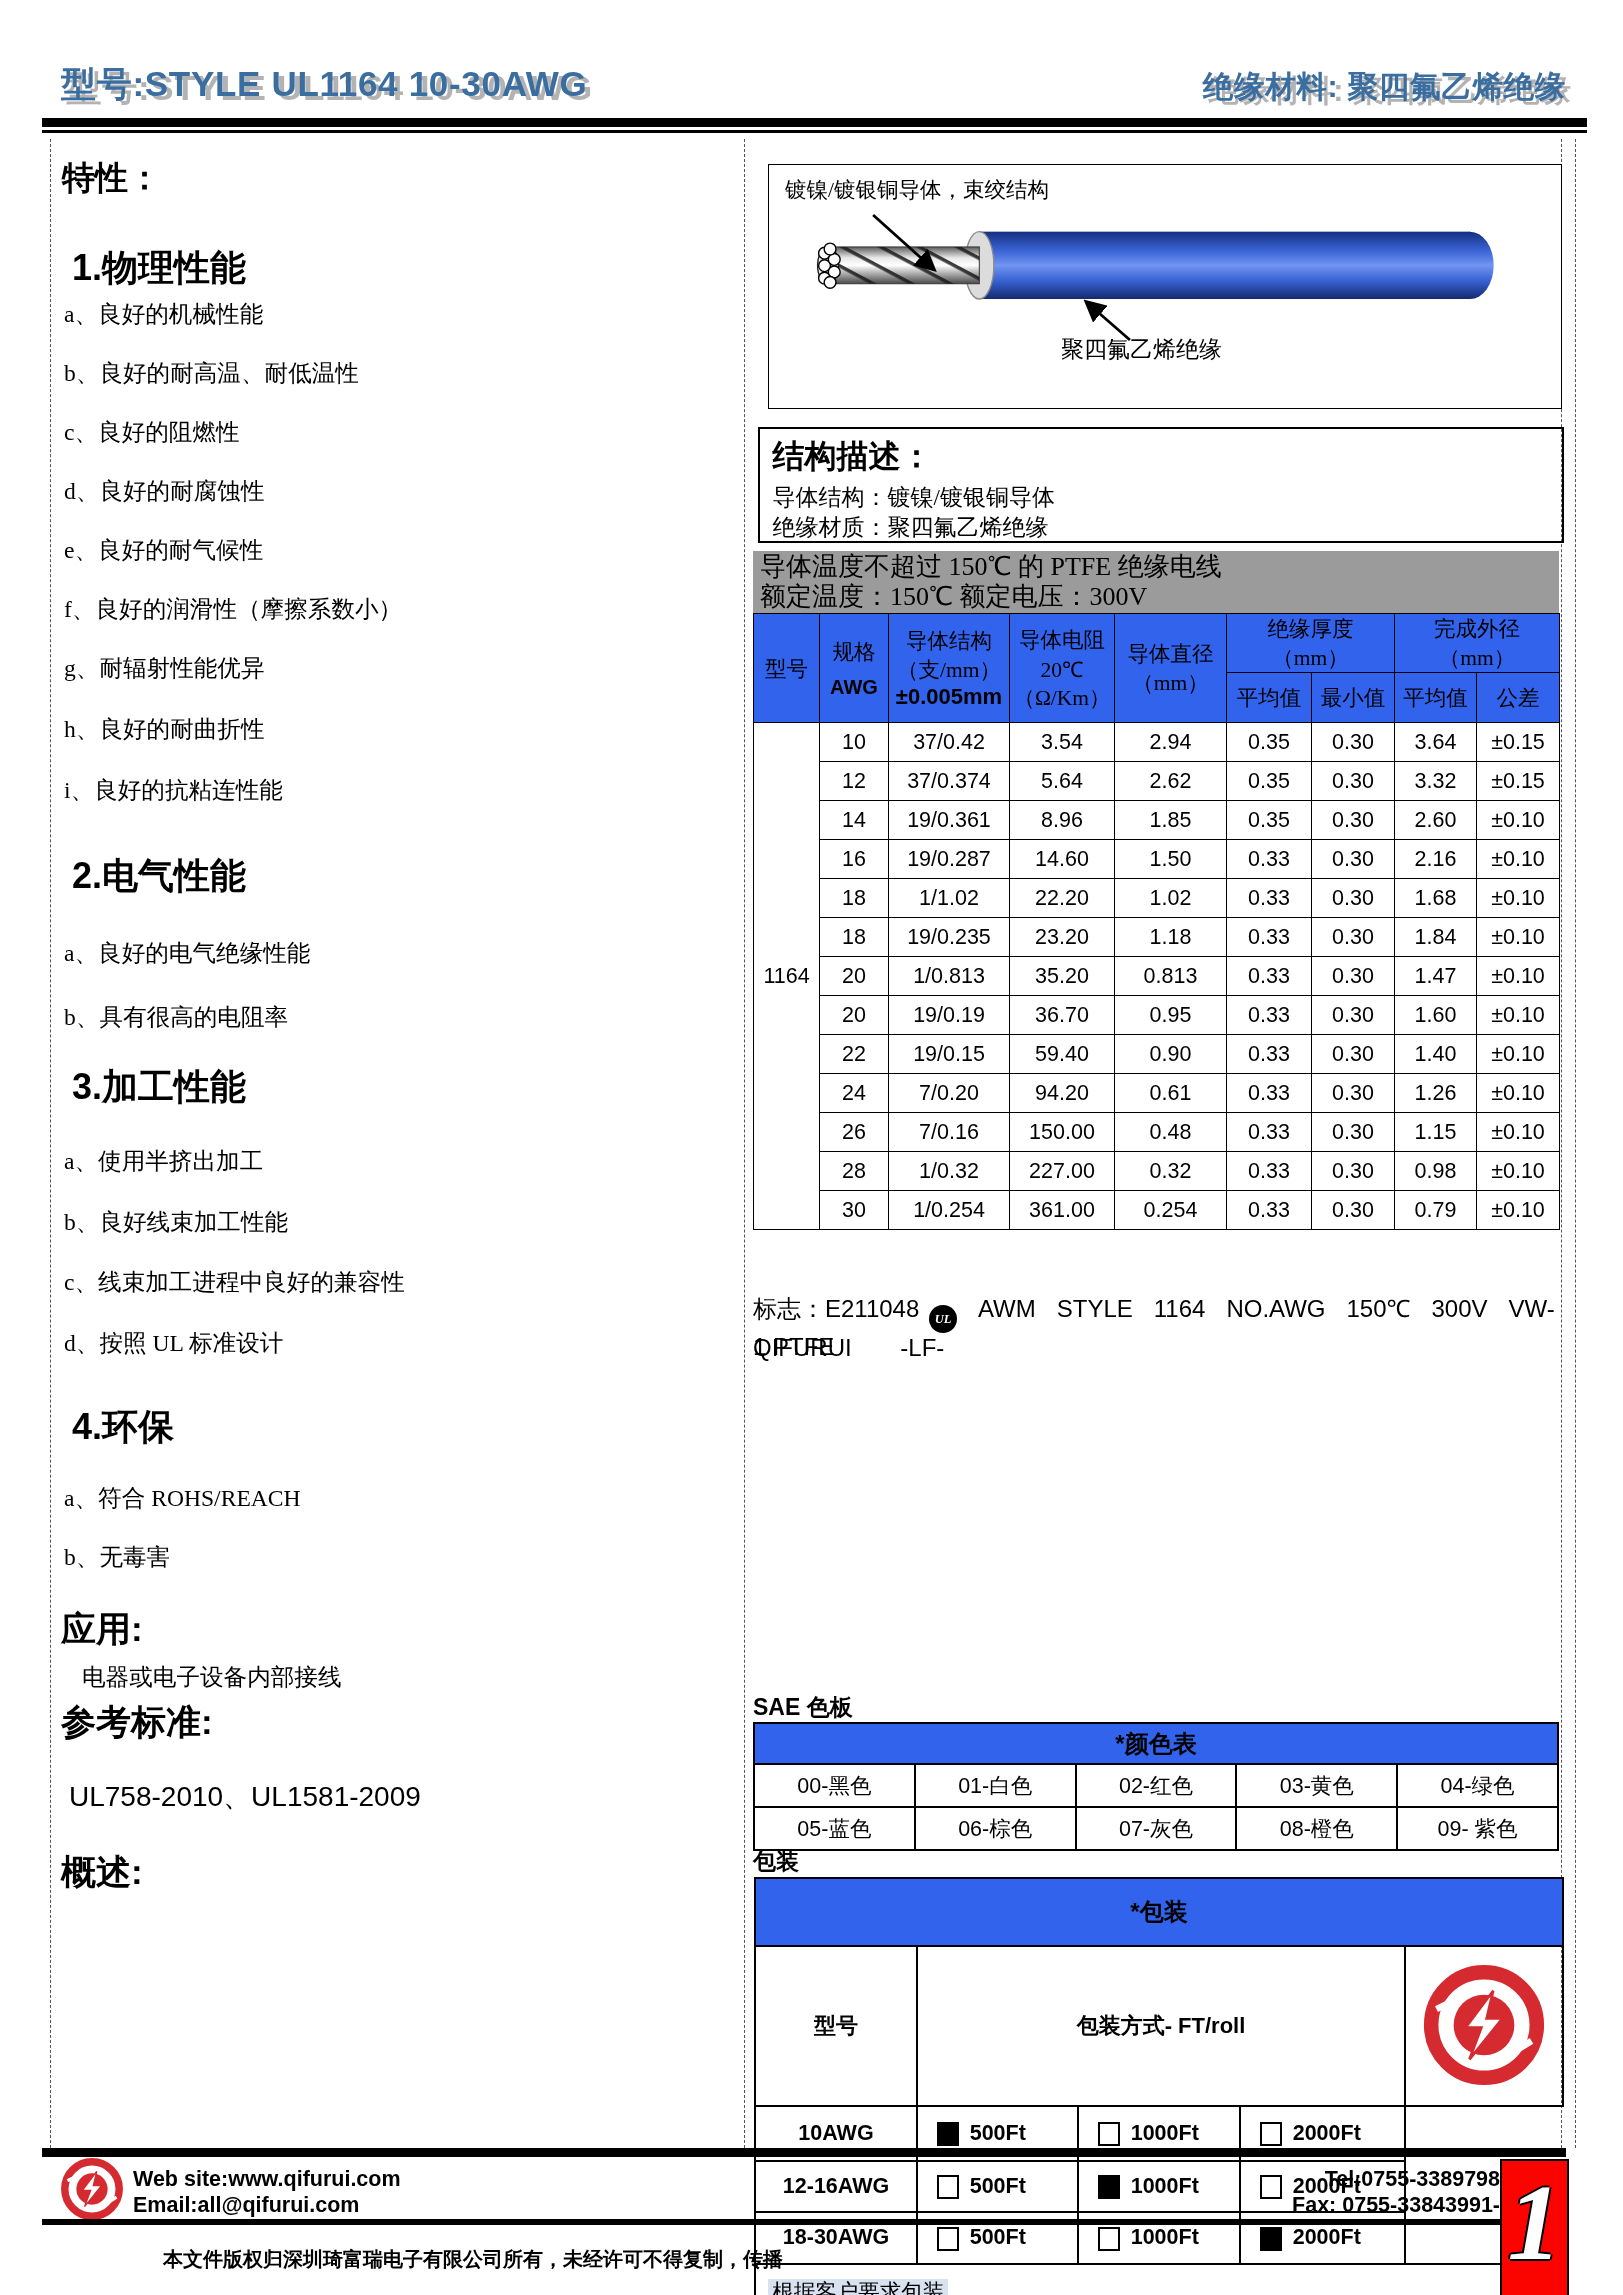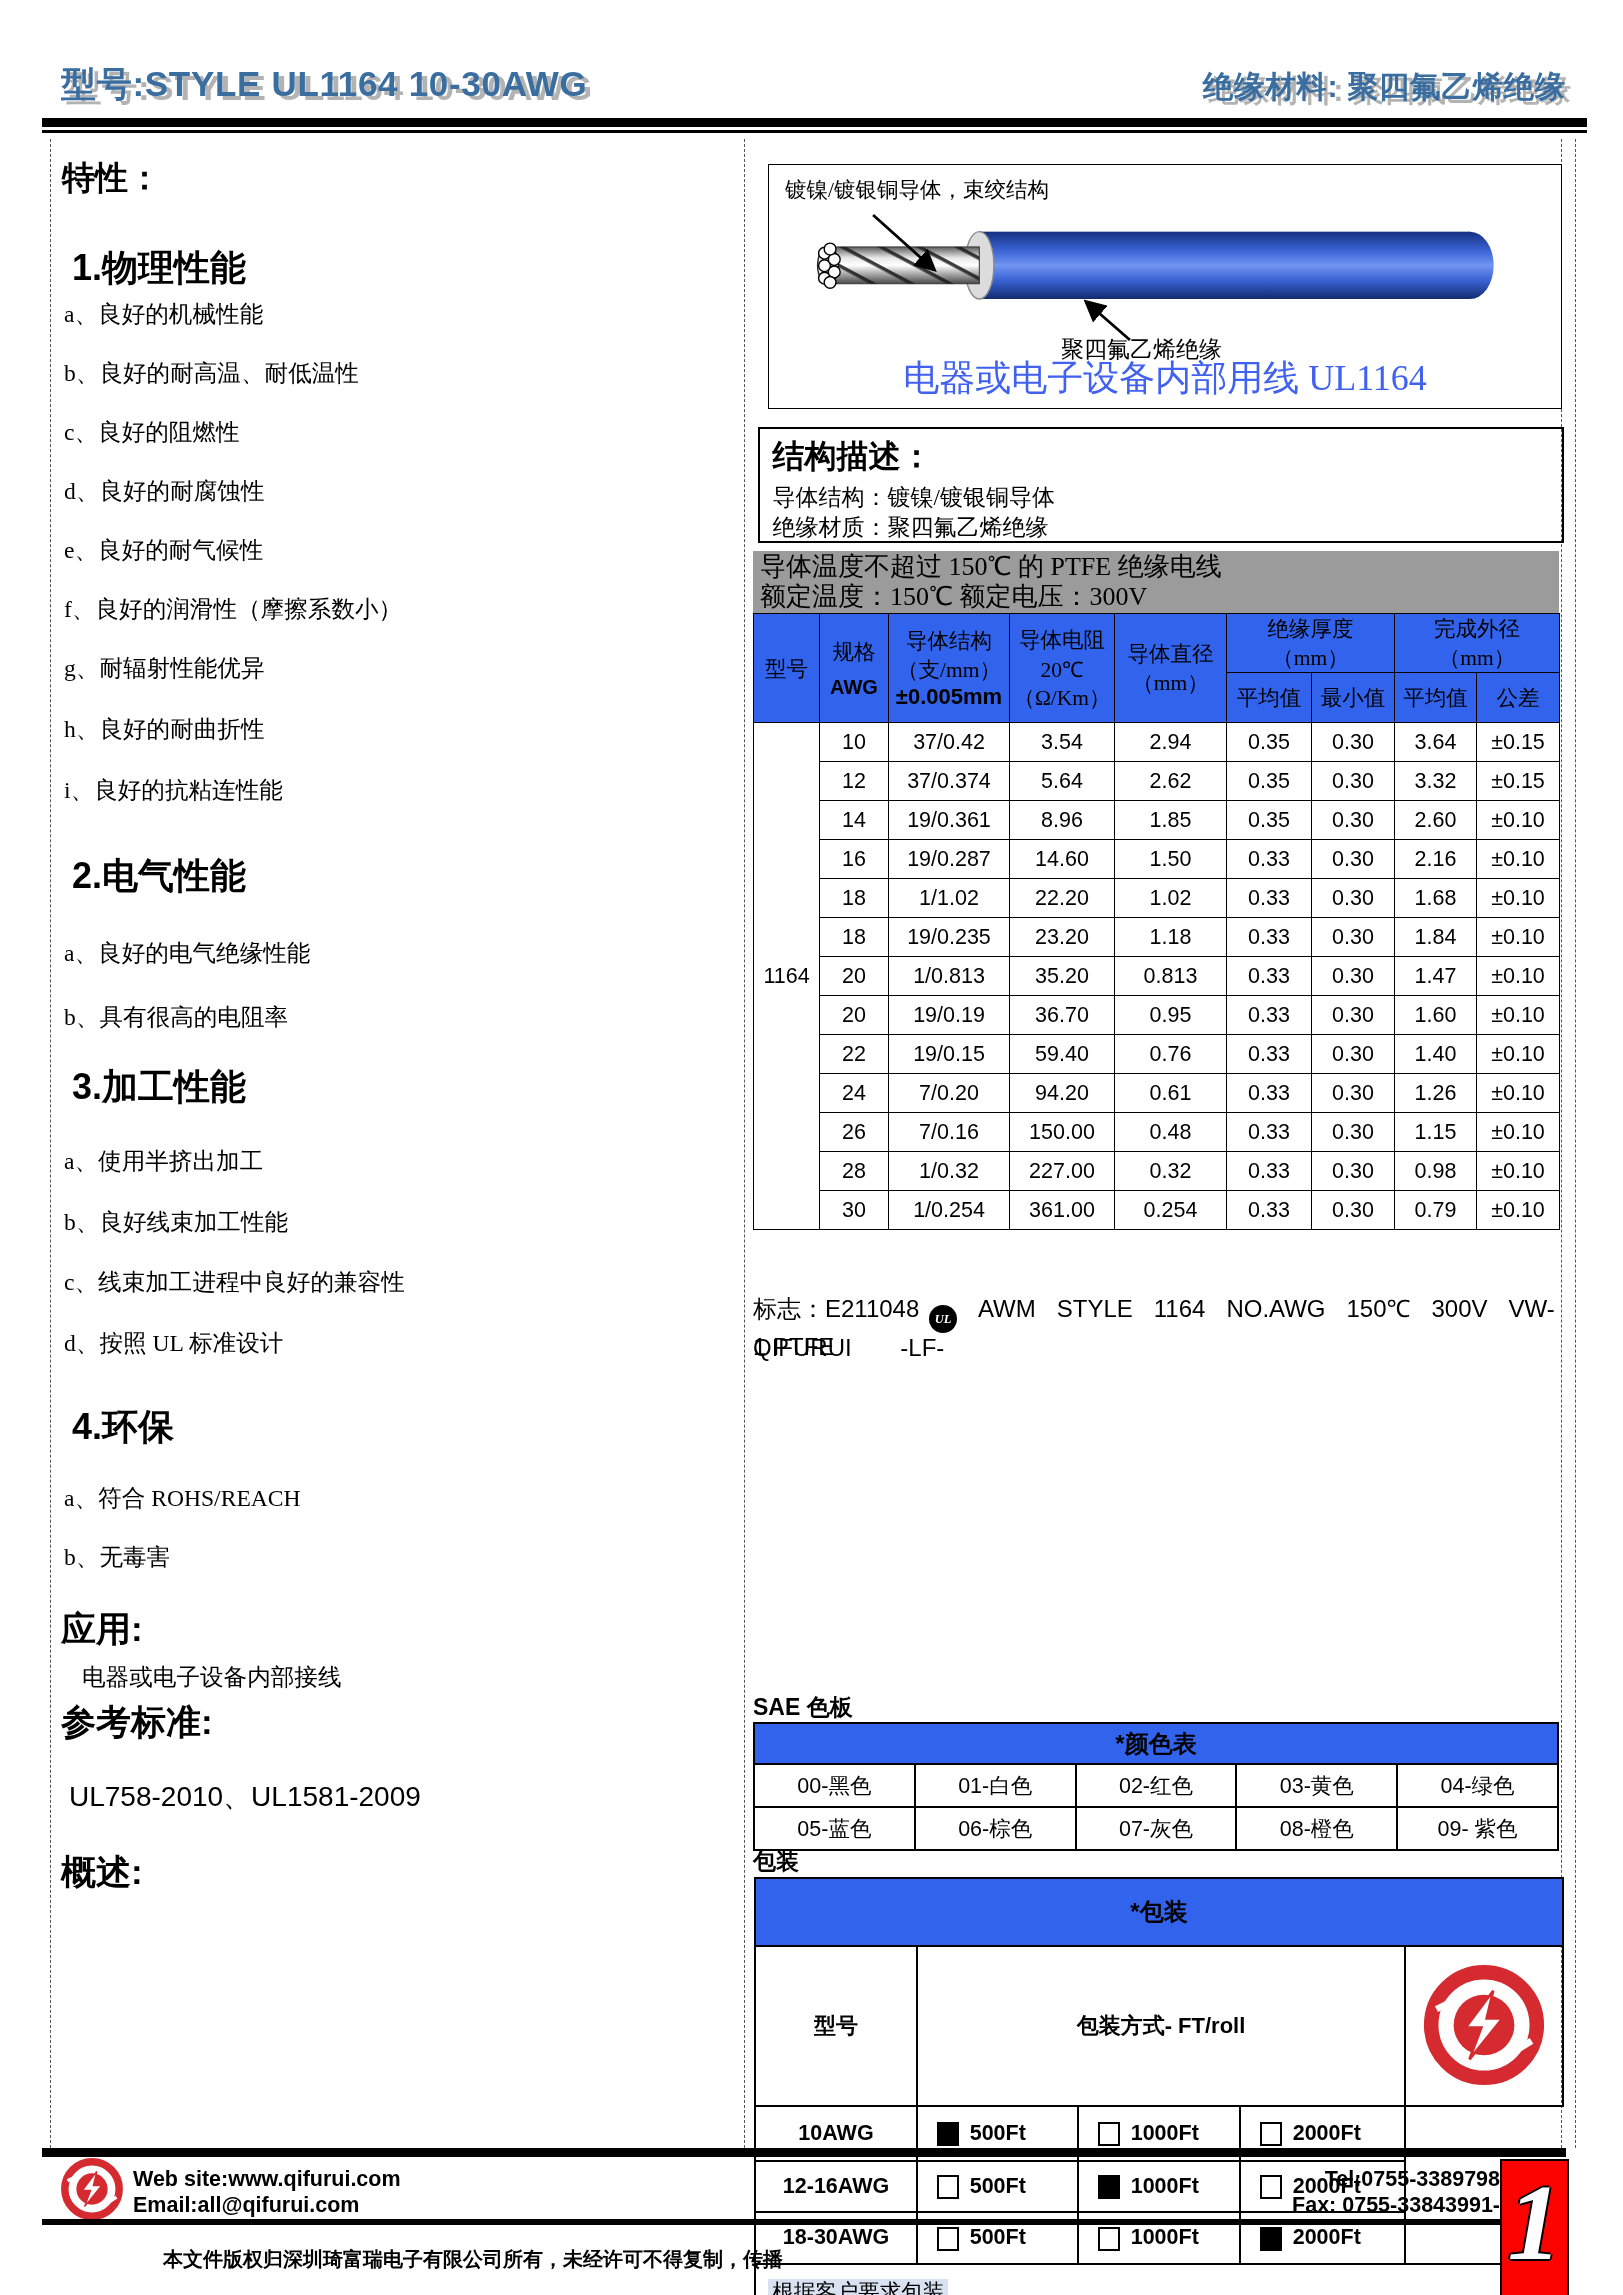--- a/index.html
+++ b/index.html
@@ -150,21 +150,20 @@
           <circle cx="94" cy="154" r="8.5"></circle>
         <circle cx="88" cy="121" r="8.5"></circle>
           <circle cx="88" cy="169" r="8.5"></circle>
       </g>
 
       <line x1="150" y1="72" x2="237" y2="150" stroke="#000" stroke-width="4" marker-end="url(#ah)"></line>
       <line x1="520" y1="252" x2="458" y2="198" stroke="#000" stroke-width="4" marker-end="url(#ah)"></line>
     </svg>
     <div class="abs wire-label" style="left:16px;top:9.7px;">镀镍/镀银铜导体，束绞结构</div>
     <div class="abs wire-label" style="left:292px;top:169px;font-size:23px;">聚四氟乙烯绝缘</div>
-    <div class="abs wire-caption" style="left:0;top:189px;">电器或电子设备内部用线 UL1164</div>
   </div>
 
   <div class="abs structbox" style="left:758px;top:427px;width:802px;height:112px;">
     <div class="abs struct-title" style="left:12.5px;top:5.6px;">结构描述：</div>
     <div class="abs struct-line" style="left:12.5px;top:53px;">导体结构：镀镍/镀银铜导体</div>
     <div class="abs struct-line" style="left:12.5px;top:83px;">绝缘材质：聚四氟乙烯绝缘</div>
   </div>
 
   <div class="abs banner" style="left:753px;top:551px;width:806px;height:62px;padding-top:1.4px;box-sizing:border-box;">
     <div>导体温度不超过 150℃ 的 PTFE 绝缘电线</div>
@@ -299,21 +298,21 @@
           <td>0.95</td>
           <td>0.33</td>
           <td>0.30</td>
           <td>1.60</td>
           <td>±0.10</td>
         </tr>
         <tr>
           <td>22</td>
           <td>19/0.15</td>
           <td>59.40</td>
-          <td>0.76</td>
+          <td>0.90</td>
           <td>0.33</td>
           <td>0.30</td>
           <td>1.40</td>
           <td>±0.10</td>
         </tr>
         <tr>
           <td>24</td>
           <td>7/0.20</td>
           <td>94.20</td>
           <td>0.61</td>

